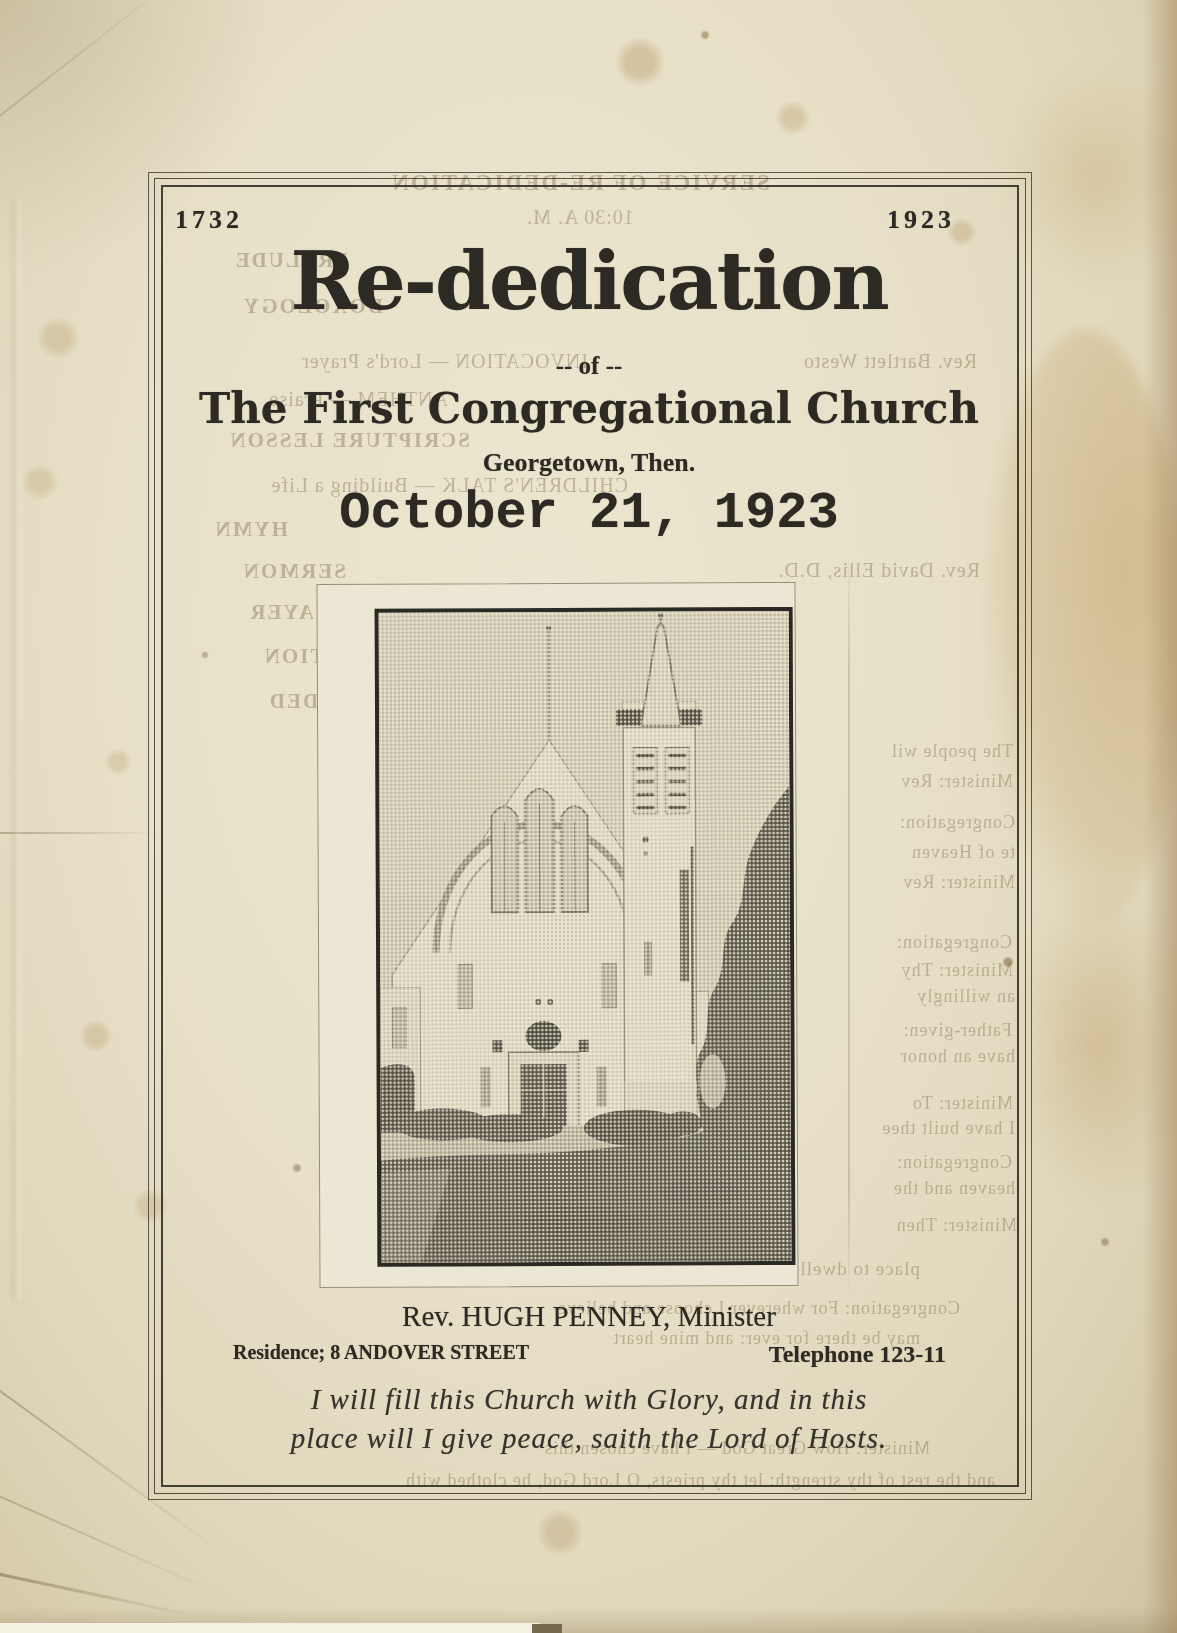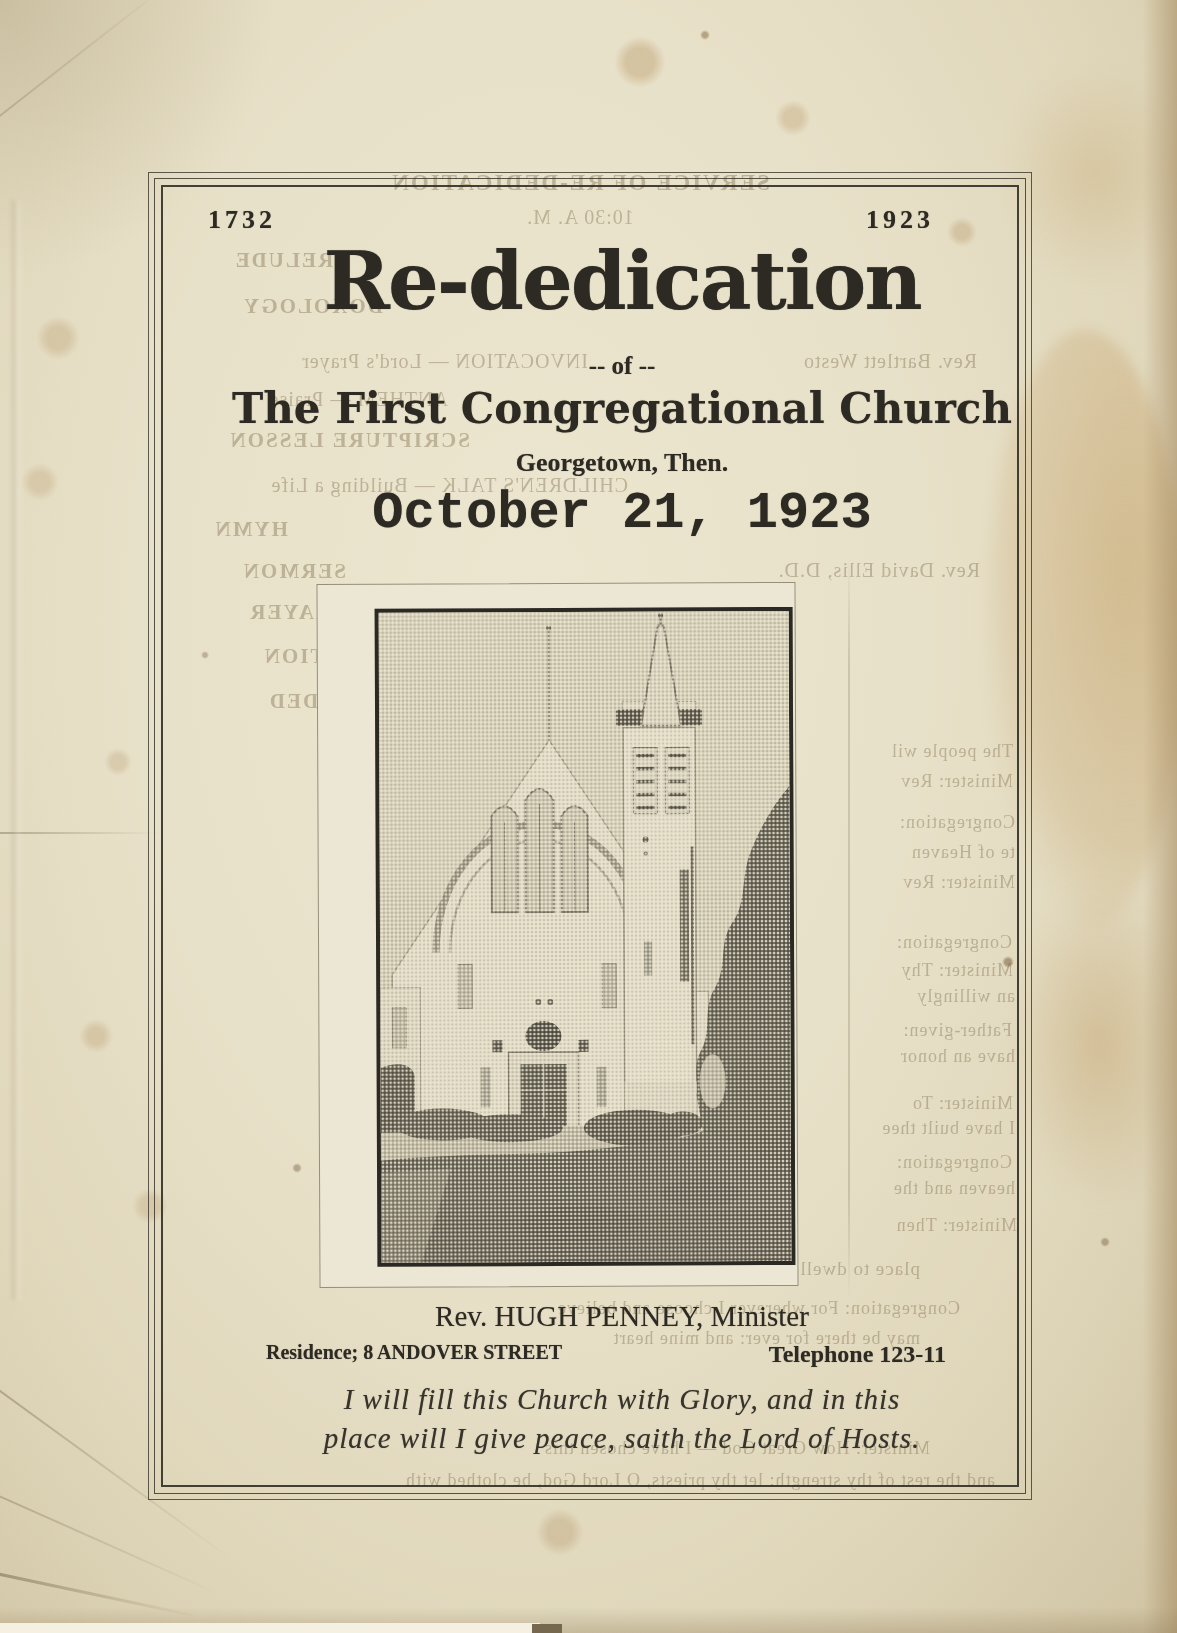--- a/index.html
+++ b/index.html
@@ -63,24 +63,24 @@
   #ghost-layer{position:absolute;inset:0;z-index:1;}
   .ghost{position:absolute;transform:scaleX(-1);color:rgba(122,106,72,.40);
     font-family:"Liberation Serif",serif;letter-spacing:1px;filter:blur(.5px);white-space:nowrap;overflow:hidden;}
   .gbold{font-weight:bold;letter-spacing:2px;}
   
   .frame{position:absolute;left:148px;top:172px;width:882px;height:1326px;z-index:2;
     border:1px solid rgba(58,54,44,.8);}
   .frame::before{content:"";position:absolute;inset:5px;border:1px solid rgba(58,54,44,.85);}
   .frame::after{content:"";position:absolute;inset:12px;border:2px solid rgba(48,45,37,.9);}
   .ptext{position:absolute;z-index:3;white-space:nowrap;color:#2c2a23;
-    text-shadow:0 0 1px rgba(44,42,35,.45);margin-left:33px;}
+    text-shadow:0 0 1px rgba(44,42,35,.45);}
   .year{font-size:26px;font-weight:bold;letter-spacing:4px;top:205px;}
   .year-left{left:175px;}
-  .year-right{left:auto;right:243px;}
+  .year-right{left:auto;right:222px;}
   .centered{left:148px;width:882px;text-align:center;}
   .title{top:234px;font-size:80px;font-weight:bold;letter-spacing:-2px;font-family:"DejaVu Serif",serif;}
   .ofline{top:352px;font-size:25px;font-weight:bold;font-family:Liberation Serif, serif;}
   .churchname{top:384px;font-size:42px;font-weight:bold;font-family:"DejaVu Serif",serif;}
   .location{top:448px;font-size:26px;font-weight:bold;}
   .eventdate{top:484px;font-size:52px;font-weight:bold;font-family:Liberation Mono, monospace;}
   .minister{top:1300px;font-size:29px;}
   .residence{left:233px;top:1341px;font-size:20px;font-weight:bold;}
   .telephone{left:auto;right:231px;top:1341px;font-size:24px;font-weight:bold;}
   .quote{font-style:italic;font-size:29px;letter-spacing:1px;color:#35332b;}

